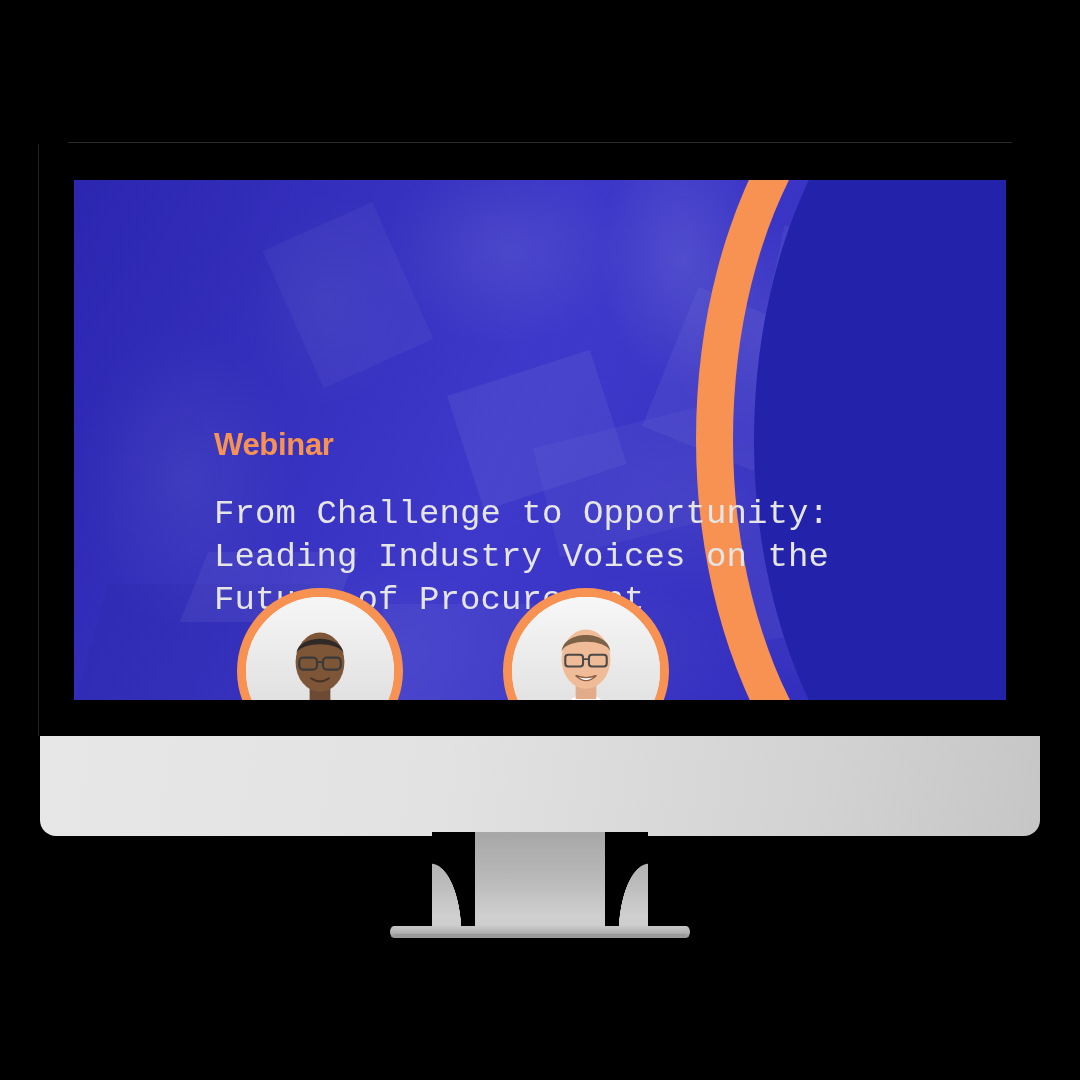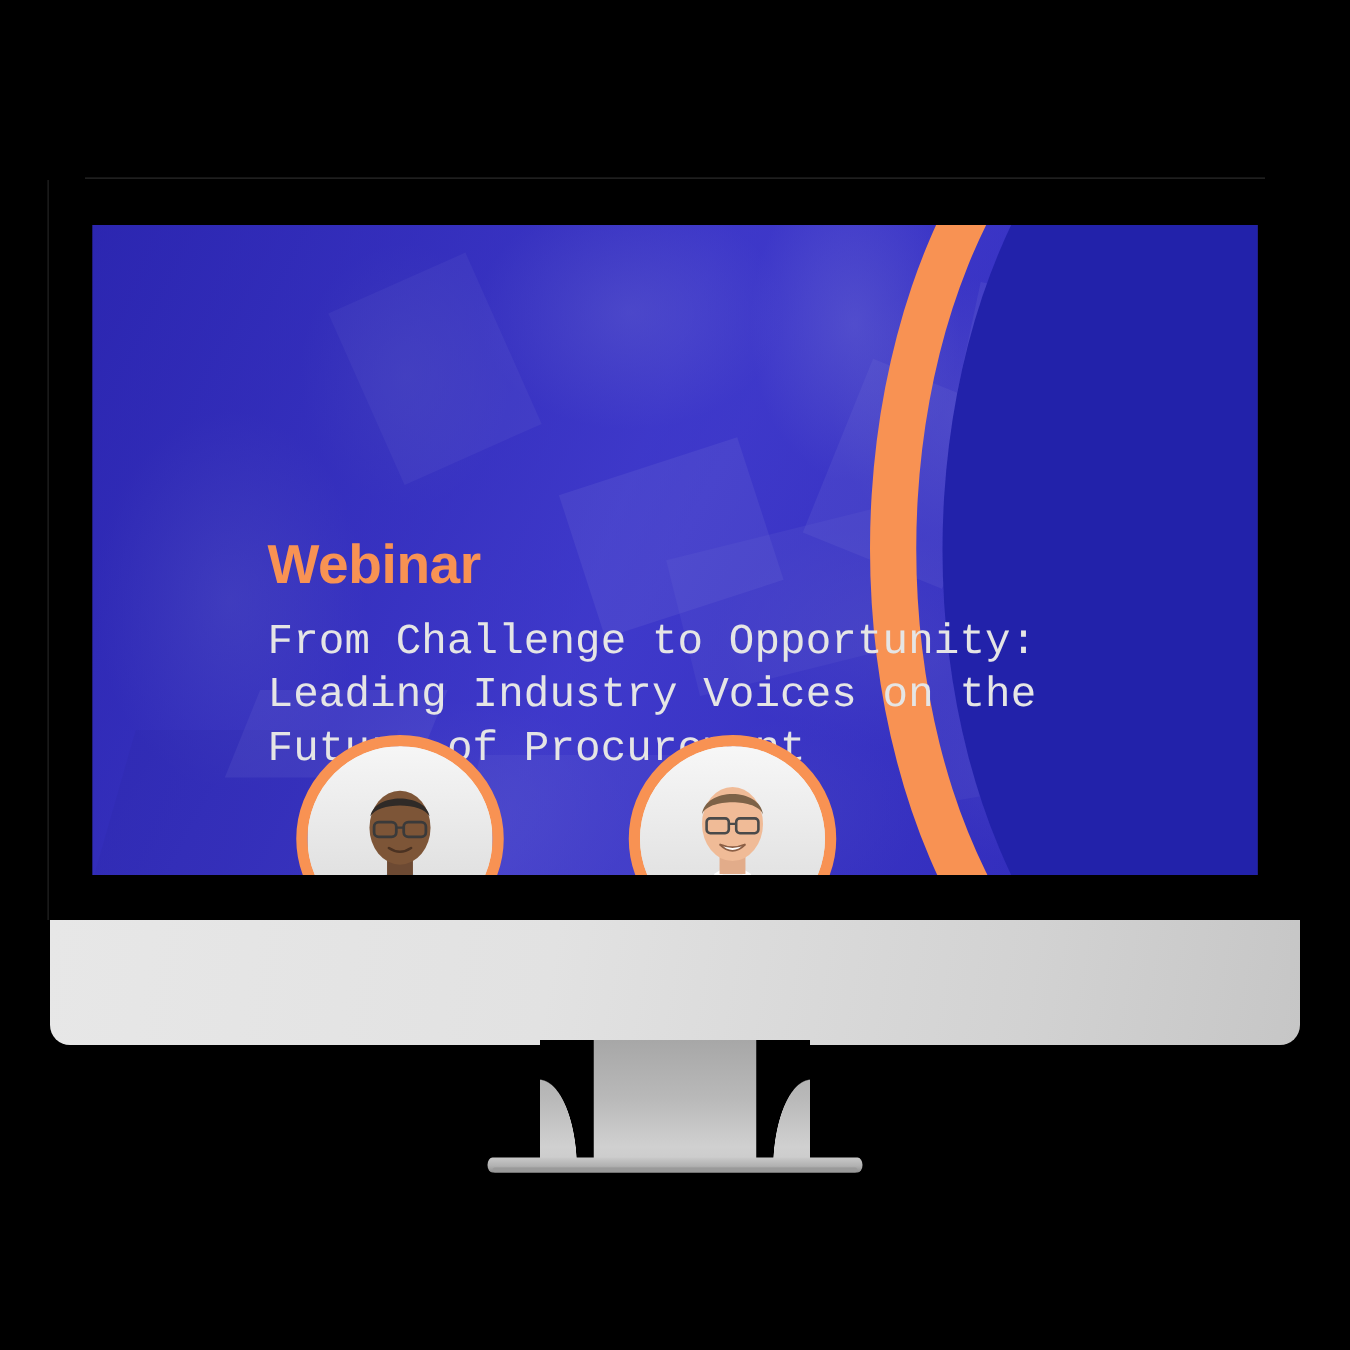--- a/index.html
+++ b/index.html
@@ -90,21 +90,21 @@
     width: 566px; height: 890px;
     border-radius: 50%;
     border: 37px solid #f89253;
     box-sizing: border-box;
   }
 
   
   .kicker {
     position: absolute;
     left: 140px; top: 247px;
-    font-size: 44px; font-weight: bold;
+    font-size: 31px; font-weight: bold;
     letter-spacing: -0.3px;
     color: #f89253;
   }
   .headline {
     position: absolute;
     left: 140px; top: 313px;
     width: 700px;
     font-size: 34px;
     line-height: 1.26;
     font-weight: 400;

